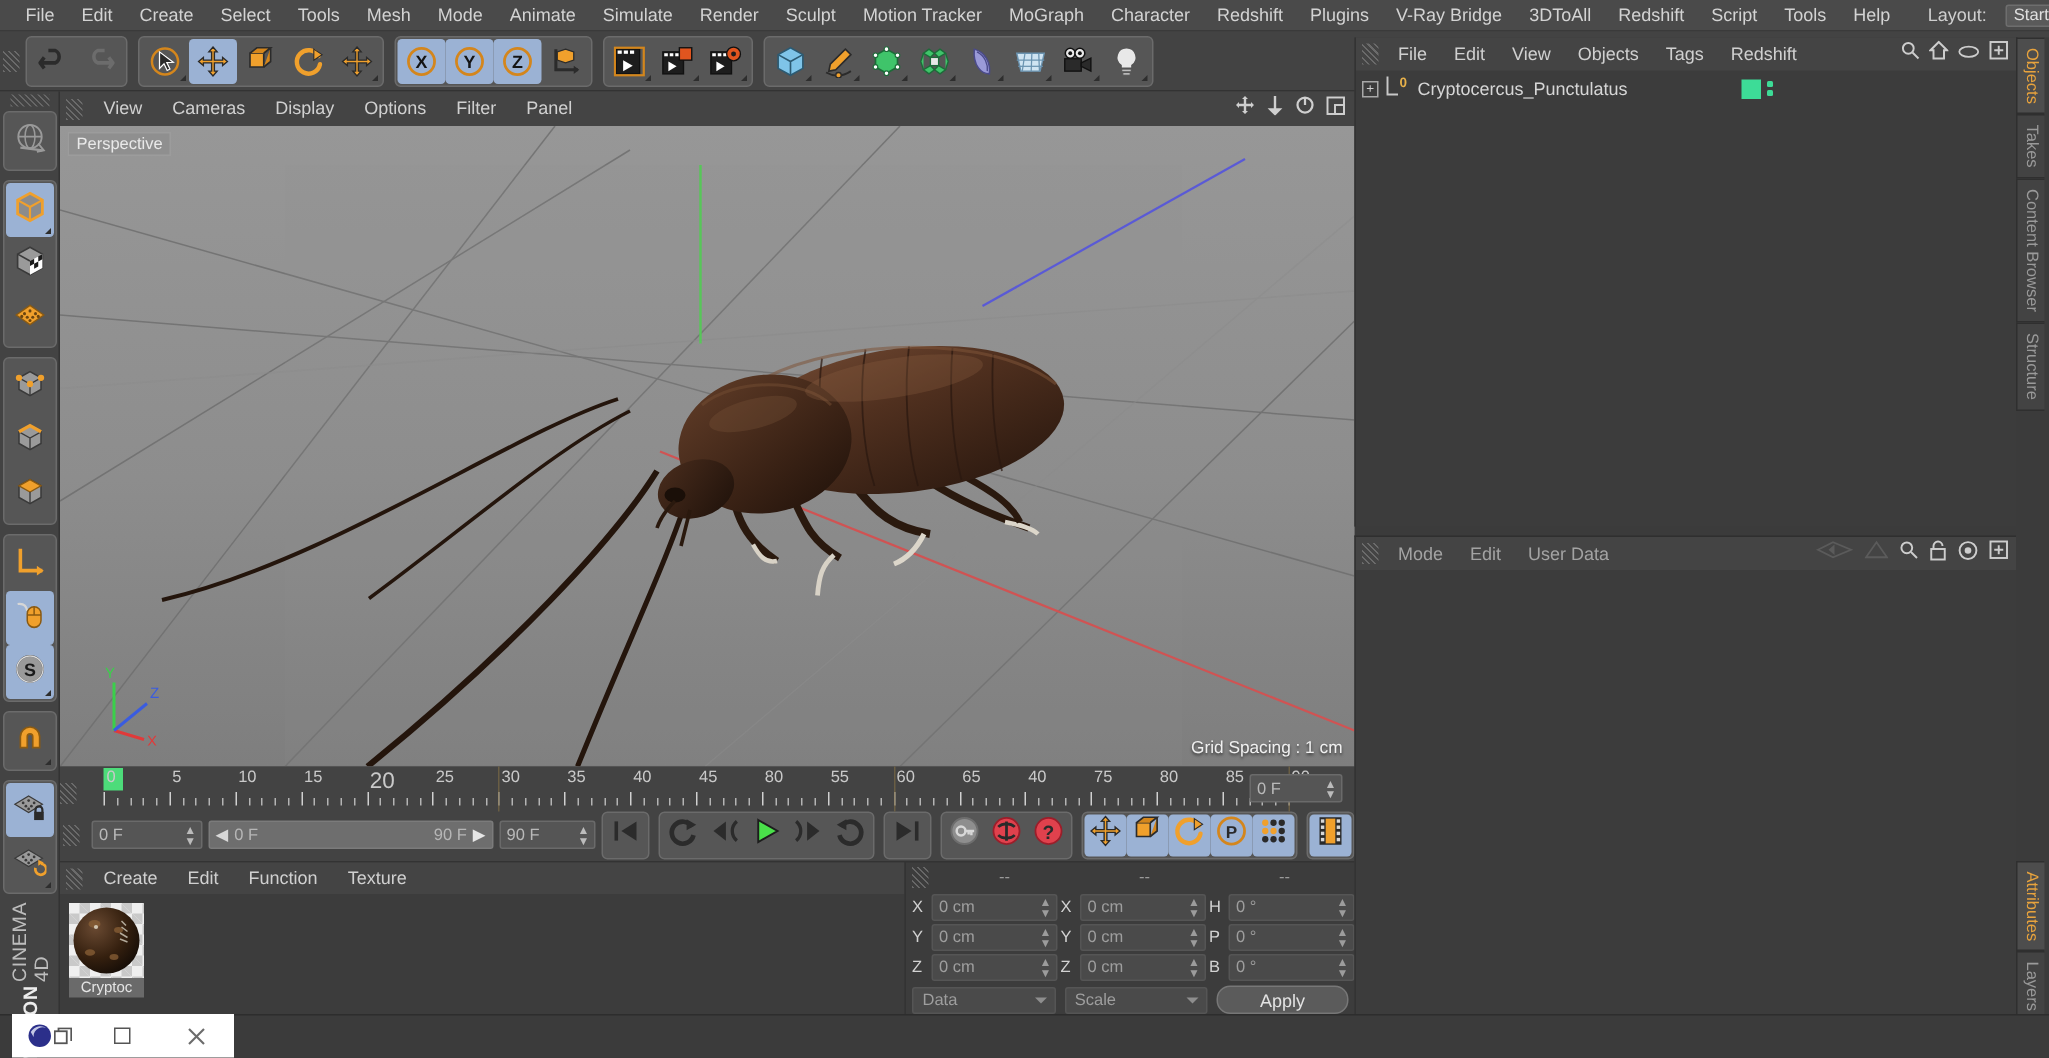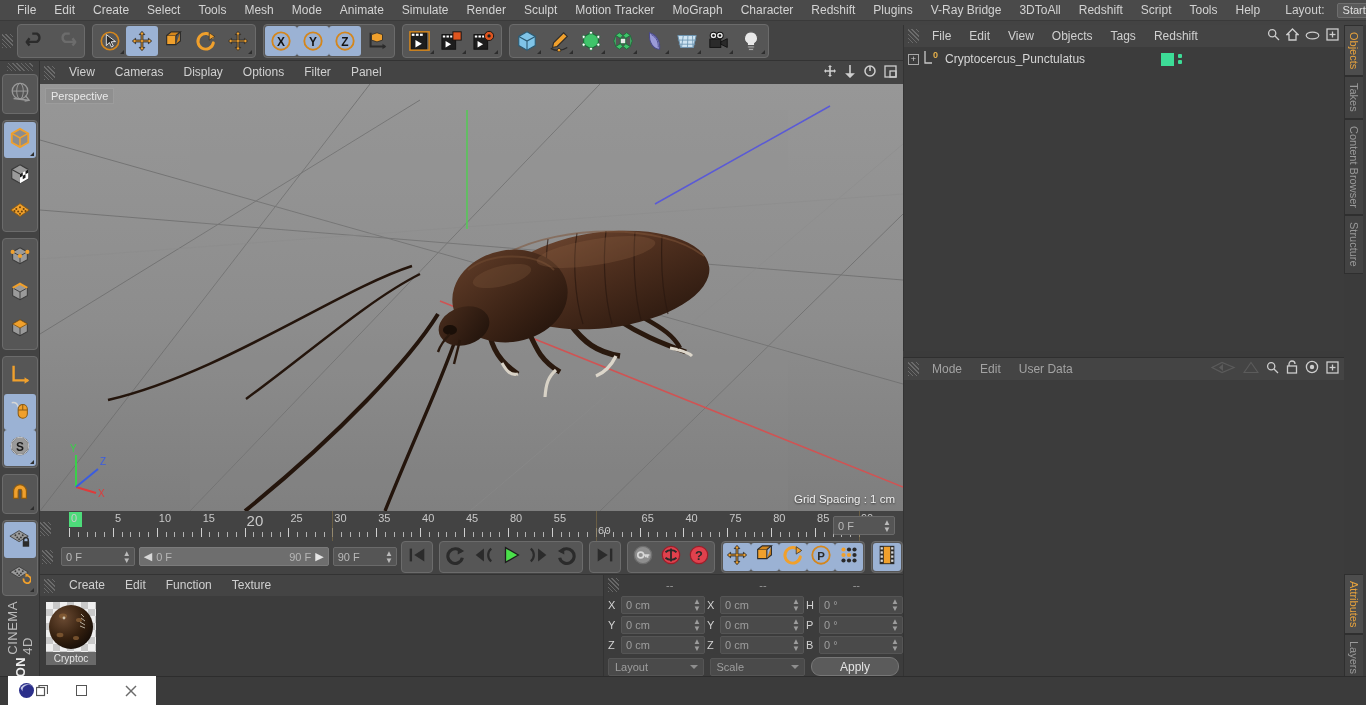--- a/index.html
+++ b/index.html
@@ -795,21 +795,21 @@
         <div style="position: absolute; left: 461.667px; top: 21px; width: 1px; height: 5px; background: rgb(180, 180, 180);"></div>
         <div style="position: absolute; left: 470.444px; top: 21px; width: 1px; height: 5px; background: rgb(180, 180, 180);"></div>
         <div style="position: absolute; left: 479.222px; top: 21px; width: 1px; height: 5px; background: rgb(180, 180, 180);"></div>
         <div style="position: absolute; left: 488px; top: 21px; width: 1px; height: 5px; background: rgb(180, 180, 180);"></div>
         <div style="position: absolute; left: 498.778px; top: 1px; color: rgb(201, 201, 201); font-size: 11px;">55</div>
         <div style="position: absolute; left: 496.778px; top: 17px; width: 1px; height: 9px; background: rgb(208, 208, 208);"></div>
         <div style="position: absolute; left: 505.556px; top: 21px; width: 1px; height: 5px; background: rgb(180, 180, 180);"></div>
         <div style="position: absolute; left: 514.333px; top: 21px; width: 1px; height: 5px; background: rgb(180, 180, 180);"></div>
         <div style="position: absolute; left: 523.111px; top: 21px; width: 1px; height: 5px; background: rgb(180, 180, 180);"></div>
         <div style="position: absolute; left: 531.889px; top: 21px; width: 1px; height: 5px; background: rgb(180, 180, 180);"></div>
-        <div style="position: absolute; left: 542.667px; top: 14px; color: rgb(201, 201, 201); font-size: 11px; font-family: Liberation Mono, monospace;">60</div>
+        <div style="position: absolute; left: 542.667px; top: 1px; color: rgb(201, 201, 201); font-size: 11px;">60</div>
         <div style="position: absolute; left: 540.667px; top: 17px; width: 1px; height: 9px; background: rgb(208, 208, 208);"></div>
         <div style="position: absolute; left: 549.444px; top: 21px; width: 1px; height: 5px; background: rgb(180, 180, 180);"></div>
         <div style="position: absolute; left: 558.222px; top: 21px; width: 1px; height: 5px; background: rgb(180, 180, 180);"></div>
         <div style="position: absolute; left: 567px; top: 21px; width: 1px; height: 5px; background: rgb(180, 180, 180);"></div>
         <div style="position: absolute; left: 575.778px; top: 21px; width: 1px; height: 5px; background: rgb(180, 180, 180);"></div>
         <div style="position: absolute; left: 586.556px; top: 1px; color: rgb(201, 201, 201); font-size: 11px;">65</div>
         <div style="position: absolute; left: 584.556px; top: 17px; width: 1px; height: 9px; background: rgb(208, 208, 208);"></div>
         <div style="position: absolute; left: 593.333px; top: 21px; width: 1px; height: 5px; background: rgb(180, 180, 180);"></div>
         <div style="position: absolute; left: 602.111px; top: 21px; width: 1px; height: 5px; background: rgb(180, 180, 180);"></div>
         <div style="position: absolute; left: 610.889px; top: 21px; width: 1px; height: 5px; background: rgb(180, 180, 180);"></div>
@@ -1095,21 +1095,21 @@
        </div>
         <span class="clabel">B</span>
        <div class="cfield">
          <span>0 °</span>
          <span class="spin">▲<br>▼</span>
        </div>
       </div>
     </div>
   <div class="cbottom">
     <div class="csel">
-      <span>Layout</span>
+      <span>Data</span>
       <span class="caret"></span>
     </div>
     <div class="csel">
       <span>Scale</span>
       <span class="caret"></span>
     </div>
     <div class="applybtn">Apply</div>
   </div>
 </div>
 

